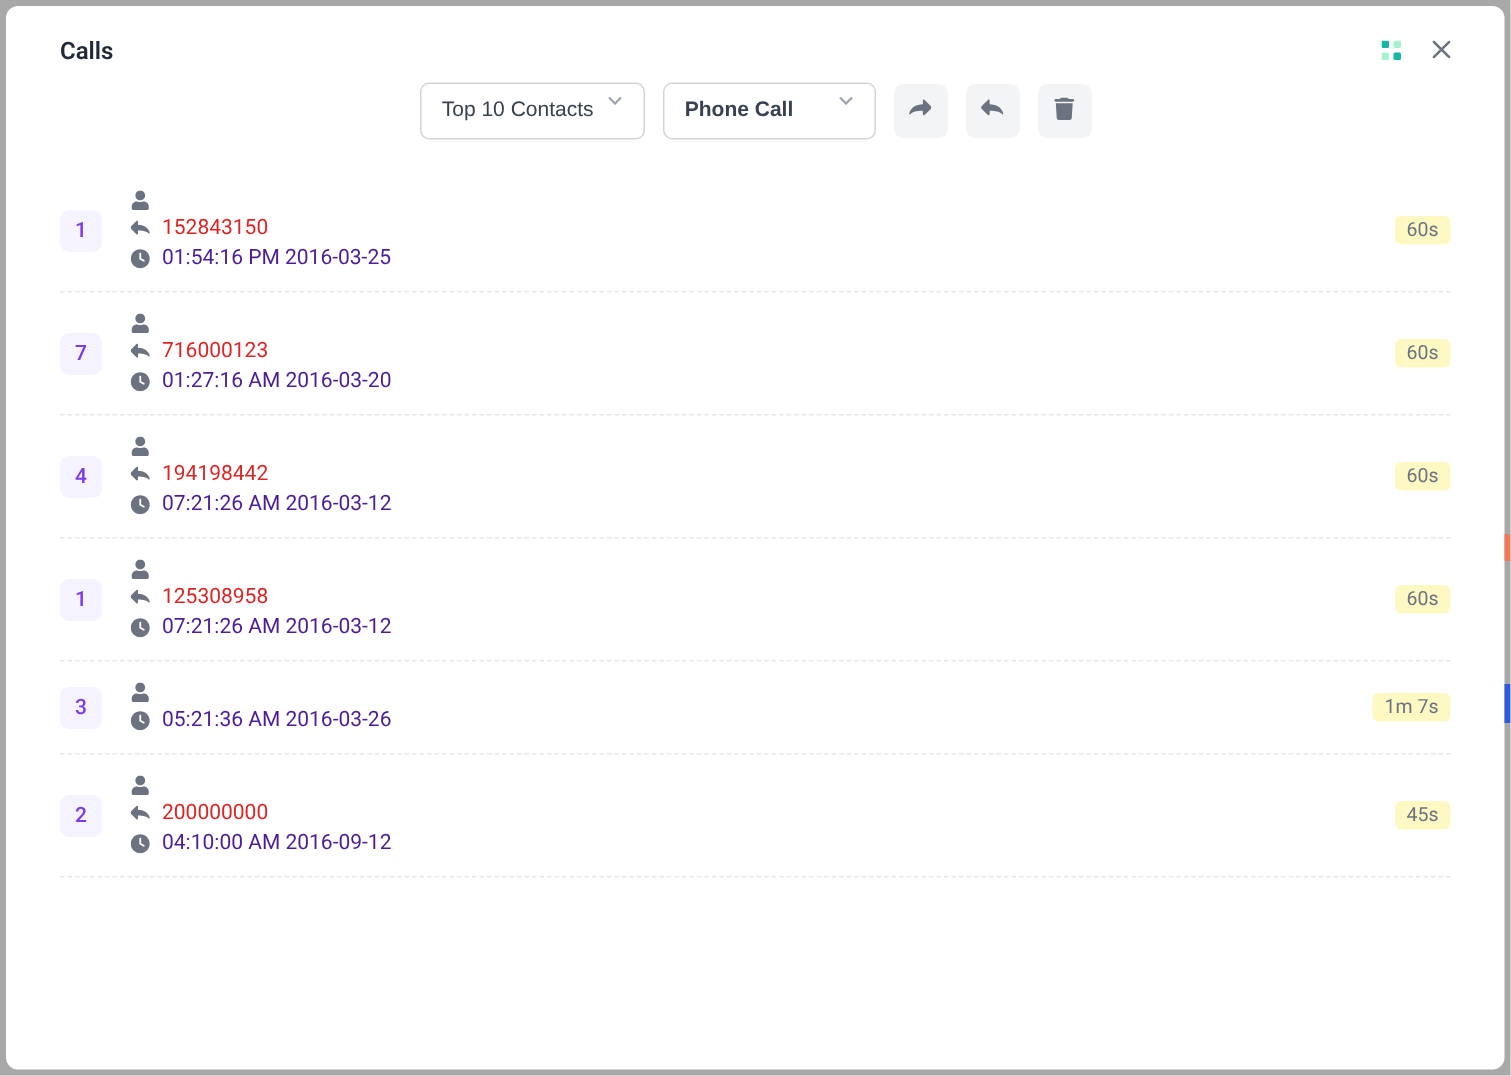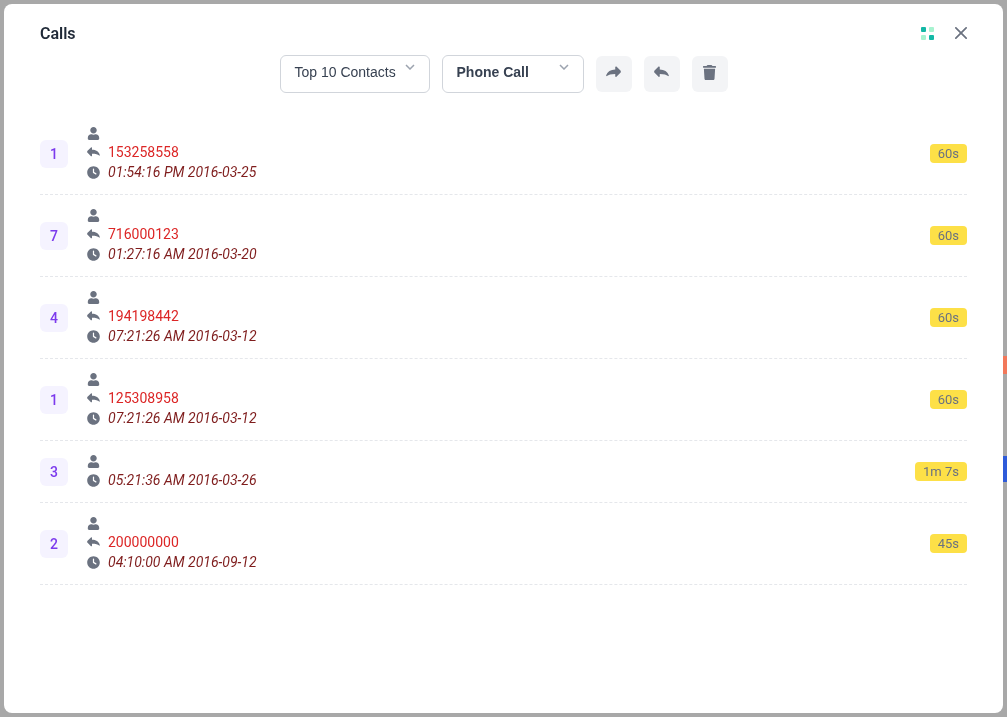--- a/index.html
+++ b/index.html
@@ -138,25 +138,24 @@
       color: #6b7280;
       width: 14px;
       display: inline-flex;
       justify-content: center;
     }
     .number-link {
       color: #dc2626;
       cursor: pointer;
     }
     .timestamp {
-      color: #7f1d1d;
-      font-style: italic;
+      color: #4c1d95;
     }
     .duration-badge {
-      background: #fde047;
+      background: #fef9c3;
       color: #6b7280;
       font-size: 13px;
       padding: 2px 8px;
       border-radius: 4px;
       white-space: nowrap;
     }
     .side-decoration {
       position: absolute;
       right: 0;
       width: 4px;
@@ -236,21 +235,21 @@
                 <path d="M224 256c71 0 128-57 128-128S295 0 224 0 96 57 96 128s57 128 128 128zm89.6 32h-16.7c-22.2 10.2-46.9 16-72.9 16s-50.6-5.8-72.9-16h-16.7C60.2 288 0 348.2 0 422.4V464c0 26.5 21.5 48 48 48h352c26.5 0 48-21.5 48-48v-41.6c0-74.2-60.2-134.4-134.4-134.4z"></path>
               </svg>
             </span>
           </div>
           <div class="detail-row">
             <span class="row-icon">
               <svg viewBox="0 0 512 512" width="13" height="13" fill="#6b7280">
                 <path d="M11.7 199.3l144-144c15.1-15.1 41-4.4 41 17v80c150 3.7 271 68.7 310 209.7 4 15-14 27-26 17-62-49-130-75-284-75v78c0 21.4-25.9 32.1-41 17l-144-144c-9.4-9.4-9.4-24.6 0-55.7z"></path>
               </svg>
             </span>
-            <span class="number-link">153258558</span>
+            <span class="number-link">152843150</span>
           </div>
           <div class="detail-row">
             <span class="row-icon">
               <svg viewBox="0 0 512 512" width="13" height="13" fill="#6b7280">
                 <path d="M256 8C119 8 8 119 8 256s111 248 248 248 248-111 248-248S393 8 256 8zm0 88c13 0 24 11 24 24v120l82 49c11 7 15 21 8 33-7 11-21 15-33 8l-94-56c-7-4-11-12-11-21V120c0-13 11-24 24-24z"></path>
               </svg>
             </span>
             <span class="timestamp">01:54:16 PM 2016-03-25</span>
           </div>
         </div>

